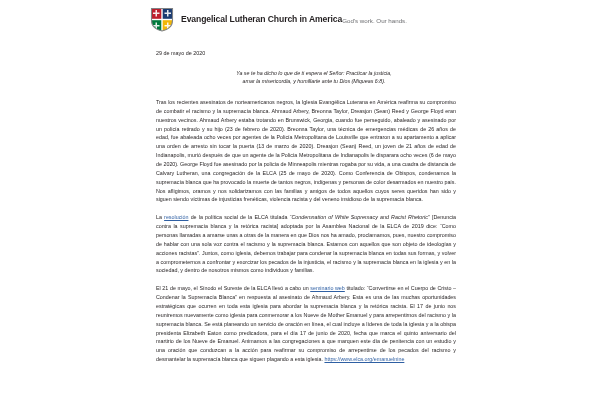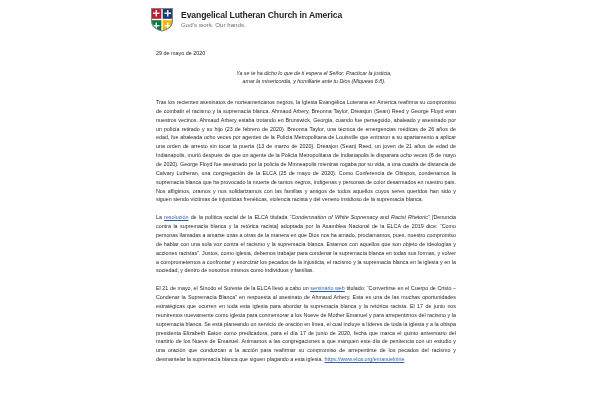--- a/index.html
+++ b/index.html
@@ -31,21 +31,21 @@
     gap: 7px;
   }
   .crest {
     width: 24px;
     height: 25px;
     flex: 0 0 auto;
     display: block;
   }
   .brand-text {
     display: flex;
-    flex-direction: column;
+    flex-direction: row;
     justify-content: space-between;
     line-height: 1;
   }
   .org-name {
     font-size: 8.6px;
     font-weight: bold;
     letter-spacing: -0.1px;
     color: #231f20;
     white-space: nowrap;
   }

